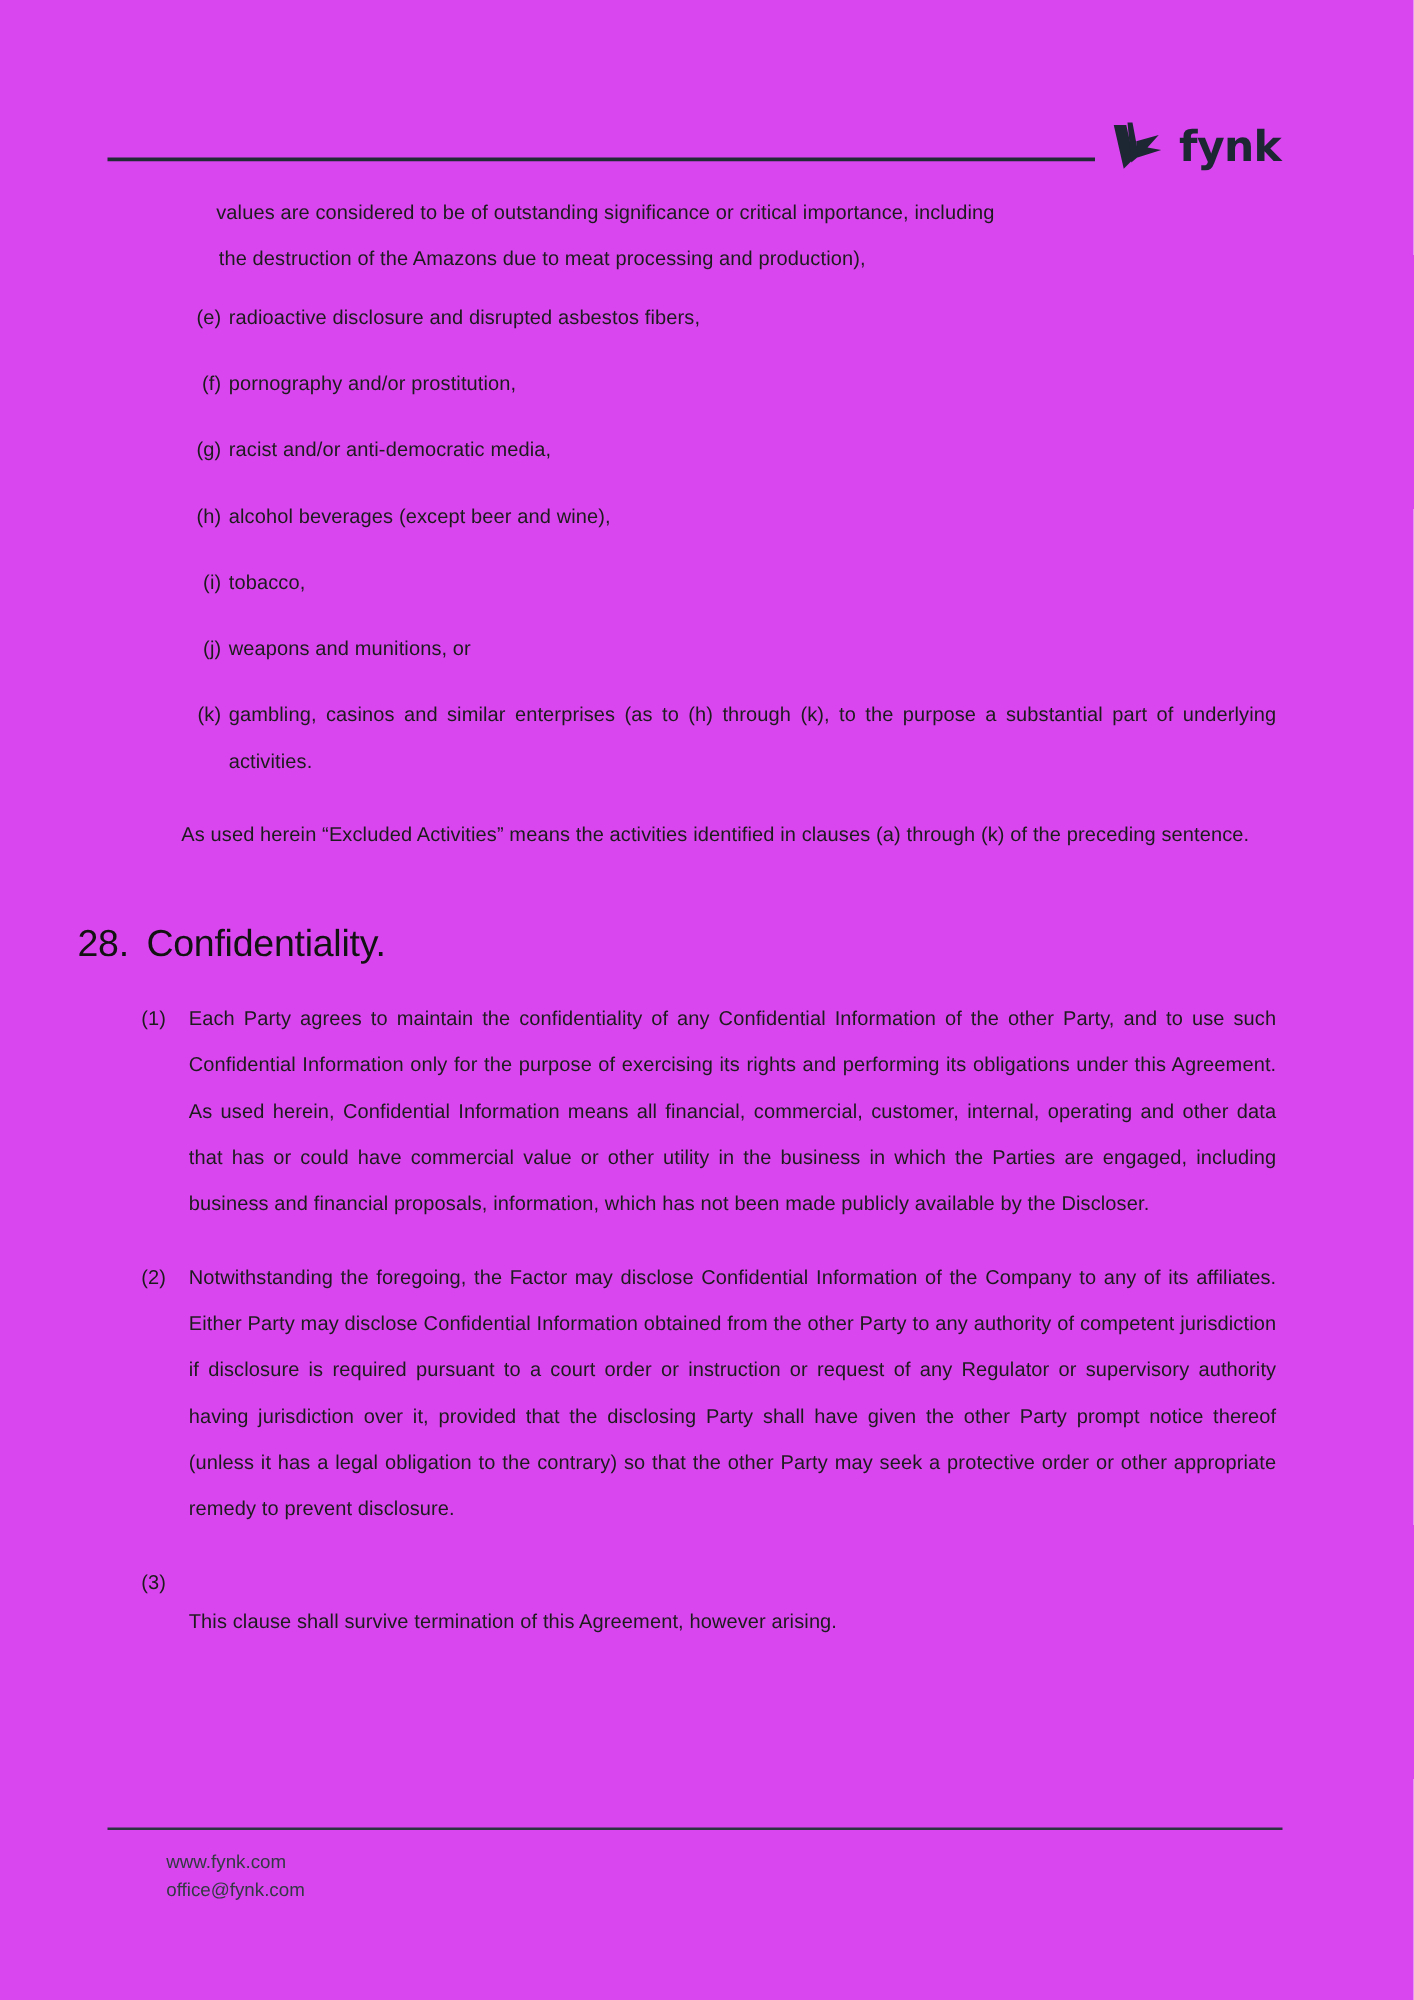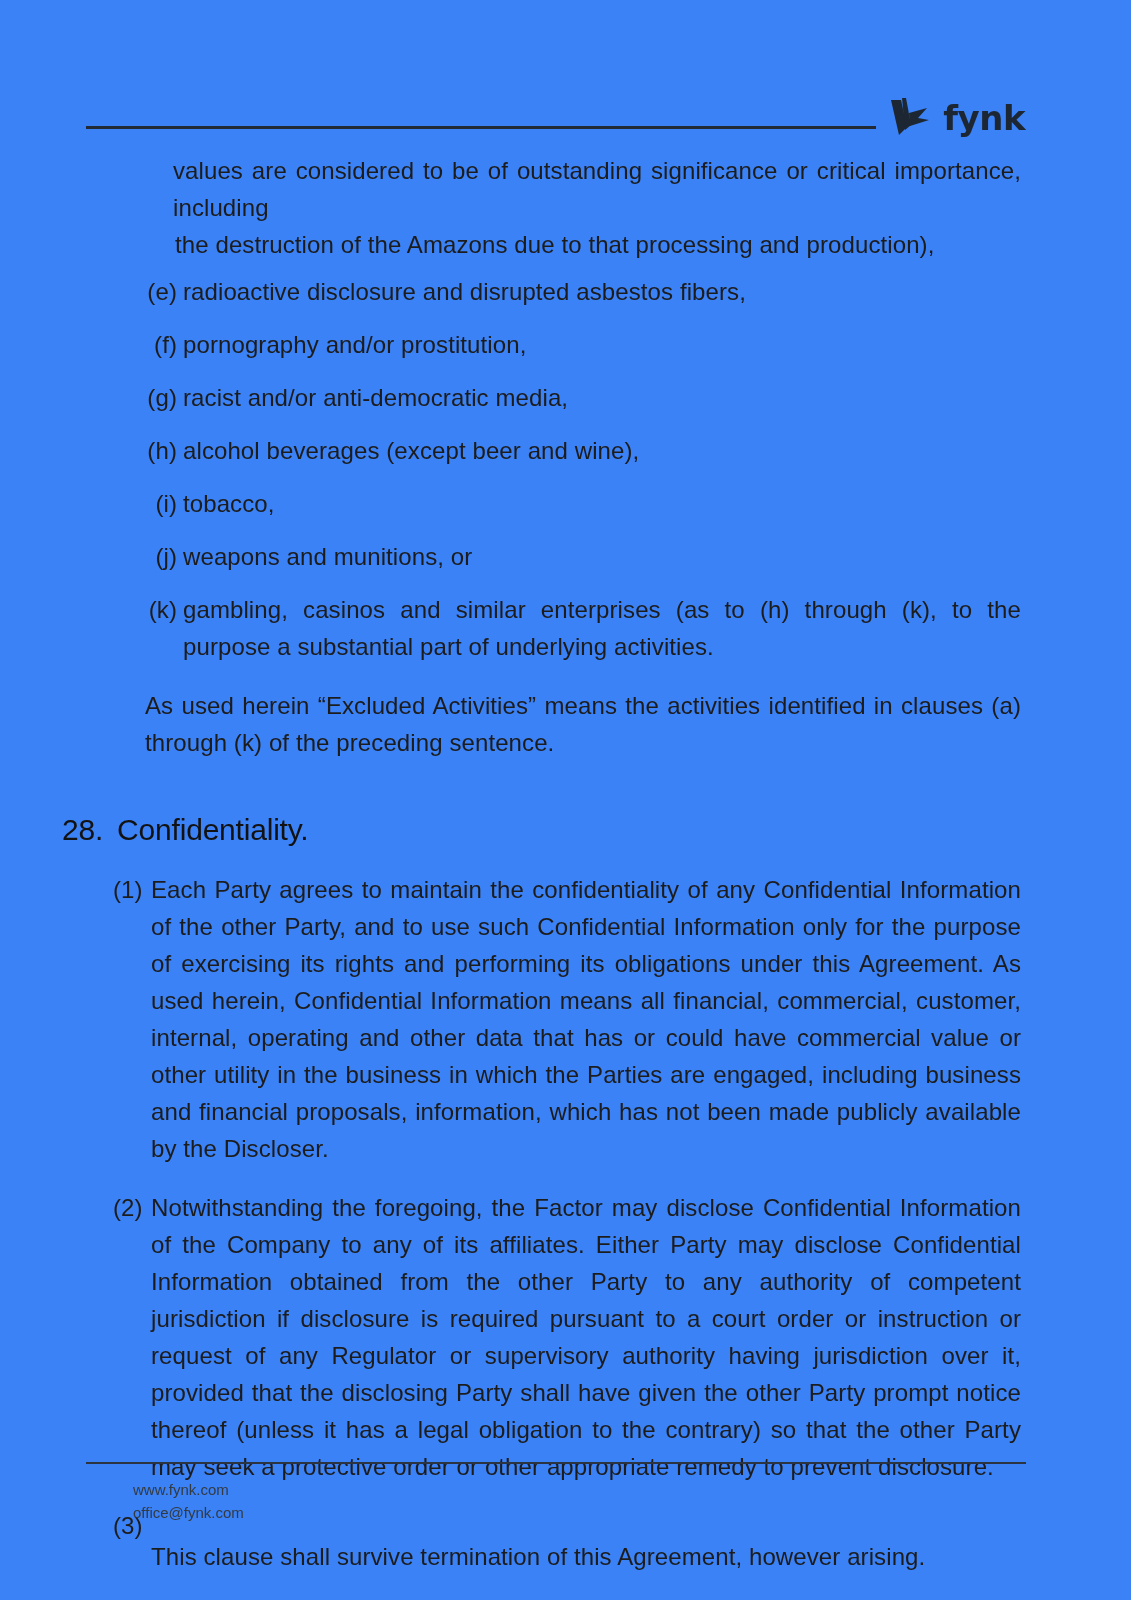--- a/index.html
+++ b/index.html
@@ -8,21 +8,21 @@
     background: #ffffff;
   }
   body {
     font-family: "Liberation Sans", sans-serif;
     color: #1a1a1a;
   }
   .page {
     position: relative;
     width: 1131px;
     height: 1600px;
-    background: #3b82f6;
+    background: #d946ef;
     box-sizing: border-box;
     overflow: hidden;
   }
 
   
   .header {
     position: absolute;
     left: 0;
     top: 0;
     width: 1131px;
@@ -60,21 +60,21 @@
 
   
   .content {
     position: absolute;
     left: 0;
     top: 152px;
     width: 1131px;
   }
 
   .para {
-    font-size: 24px;
+    font-size: 16px;
     line-height: 37px;
     text-align: justify;
     color: #1c1c1c;
     letter-spacing: 0.1px;
   }
 
   
   .cont-block {
     margin-left: 175px;
     margin-right: 110px;
@@ -198,21 +198,21 @@
         </svg>
       </span>
       <span class="brand-word">fynk</span>
     </div>
   </div>
 
   <div class="content">
 
     <div class="para cont-block">
       <div class="first-line">values are considered to be of outstanding significance or critical importance, including</div>
-      <div>the destruction of the Amazons due to that processing and production),</div>
+      <div>the destruction of the Amazons due to meat processing and production),</div>
     </div>
 
     <div class="para lettered">
       <div class="item">
         <span class="marker">(e)</span>
         <span class="item-text">radioactive disclosure and disrupted asbestos fibers,</span>
       </div>
       <div class="item">
         <span class="marker">(f)</span>
         <span class="item-text">pornography and/or prostitution,</span>

